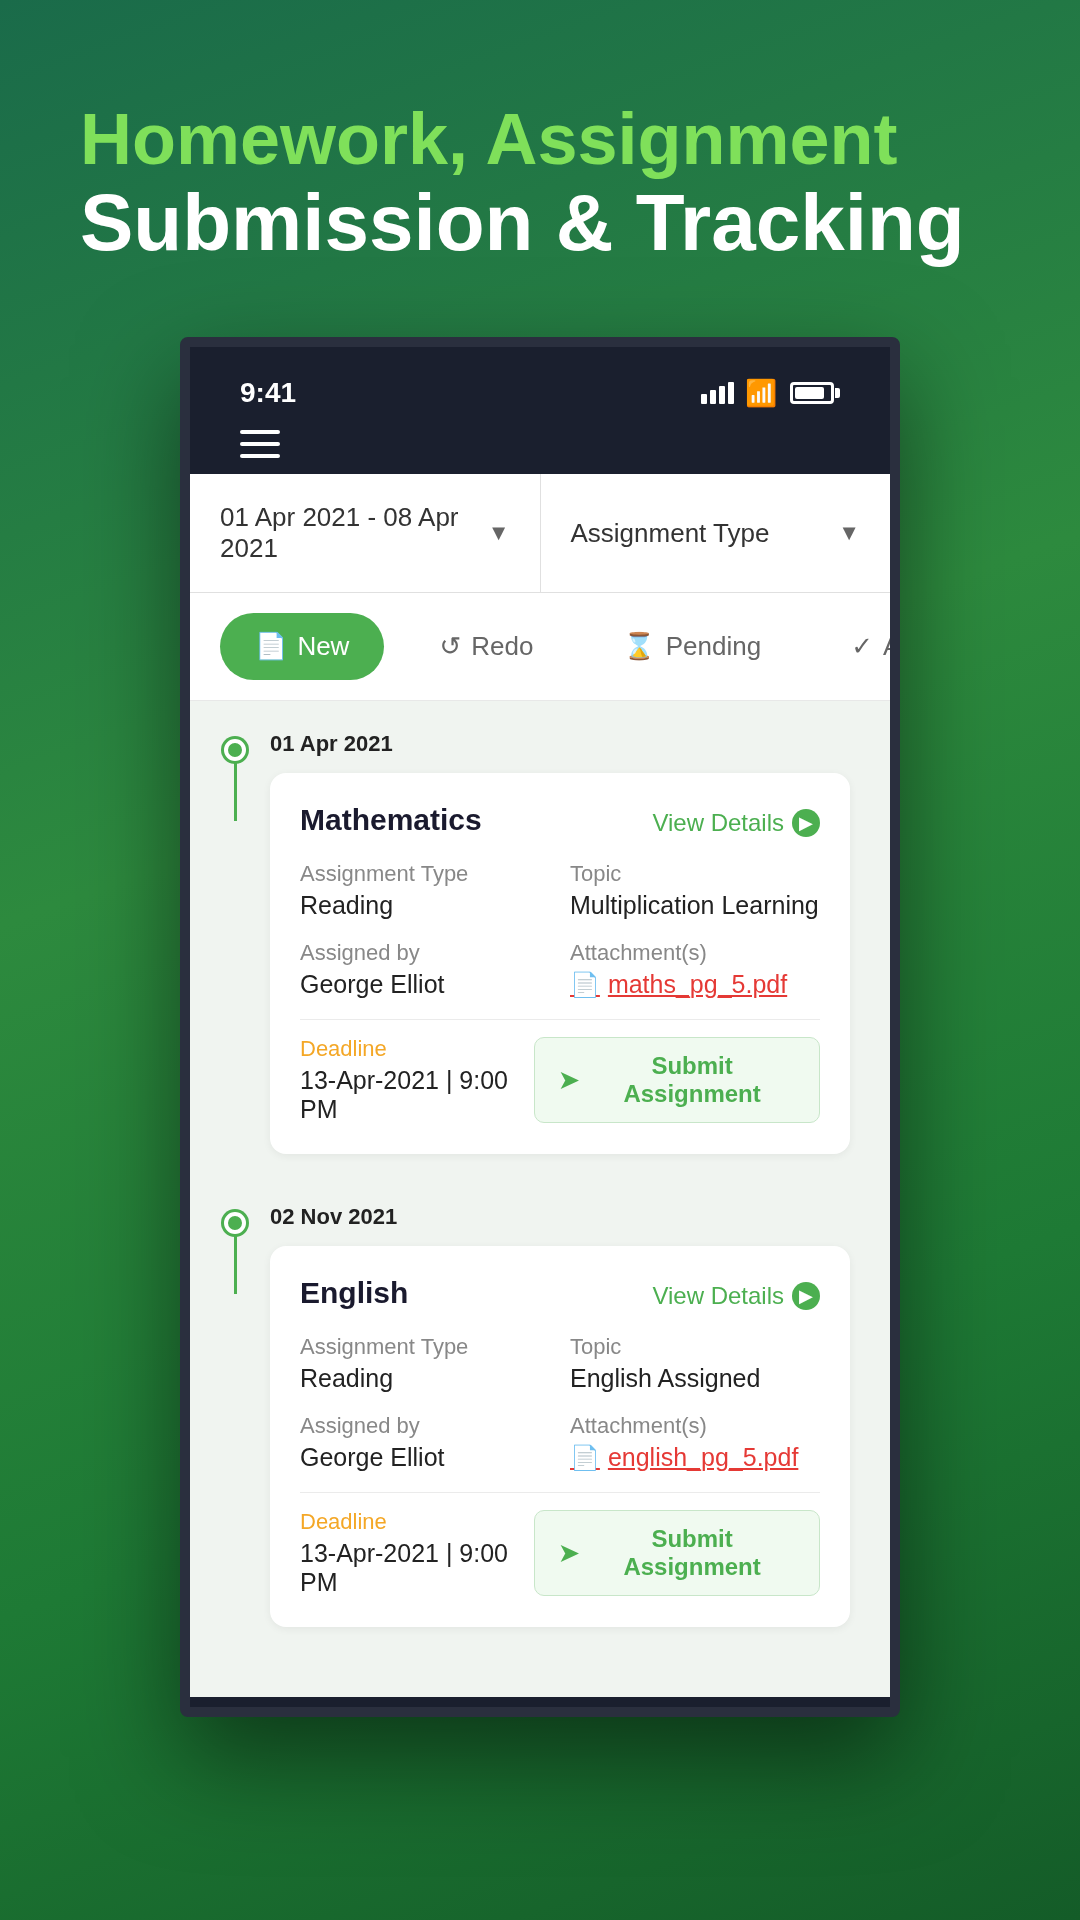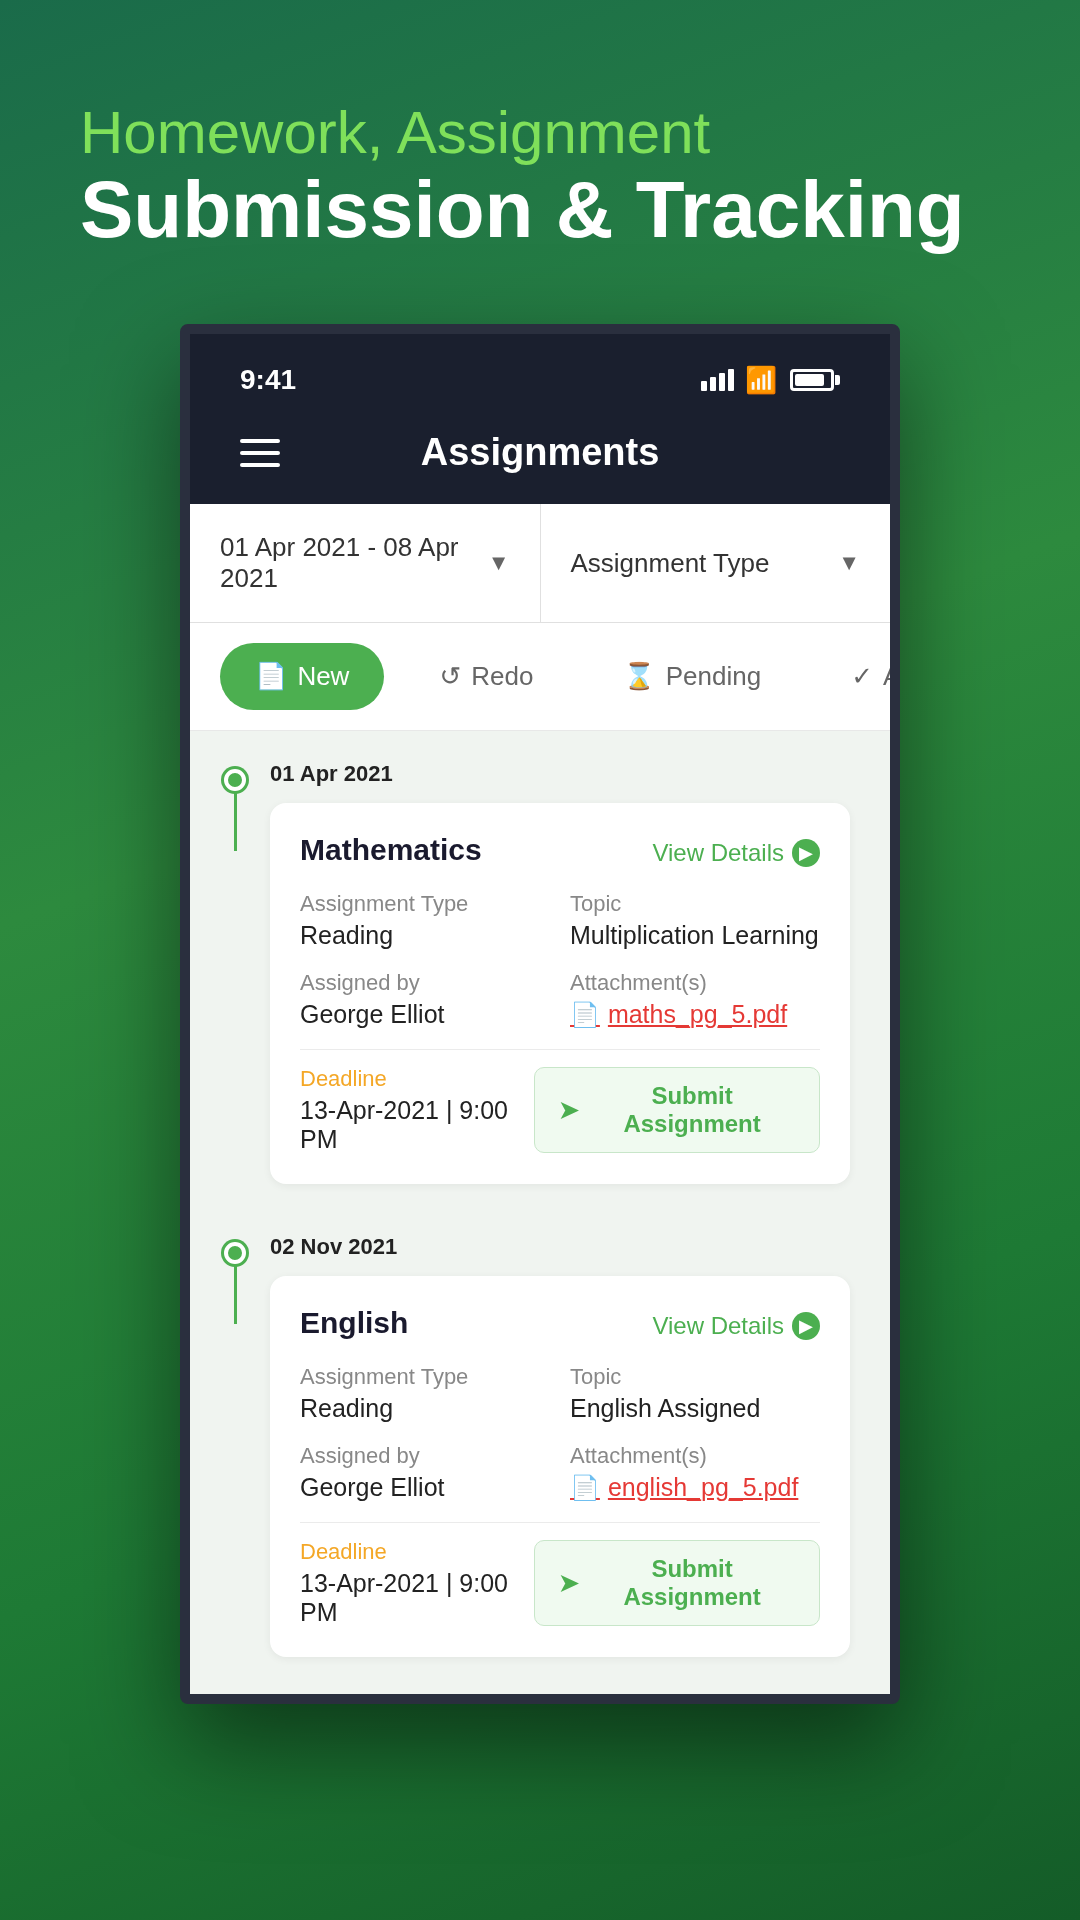--- a/index.html
+++ b/index.html
@@ -17,22 +17,22 @@
       overflow: hidden;
     }
 
     .page-header {
       width: 100%;
       padding: 100px 80px 50px 80px;
       text-align: left;
     }
 
     .page-title-line1 {
-      font-size: 60px;
-      font-weight: 400;
+      font-size: 72px;
+      font-weight: 700;
       color: #7fe05a;
       line-height: 1.1;
     }
 
     .page-title-line2 {
       font-size: 80px;
       font-weight: 800;
       color: #ffffff;
       line-height: 1.1;
     }
@@ -415,21 +415,20 @@
         </div>
       </div>
     </div>
 
     <div class="nav-header">
       <div class="hamburger-icon">
         <span></span>
           <span></span>
           <span></span>
       </div>
-      <span class="nav-title">Assignments</span>
     </div>
 
     <div class="content-area">
 
       <div class="filter-bar">
         <div class="filter-btn">
           <span>01 Apr 2021 - 08 Apr 2021</span>
           <span style="color:#666;font-size:22px;">▼</span>
         </div>
         <div class="filter-btn">

